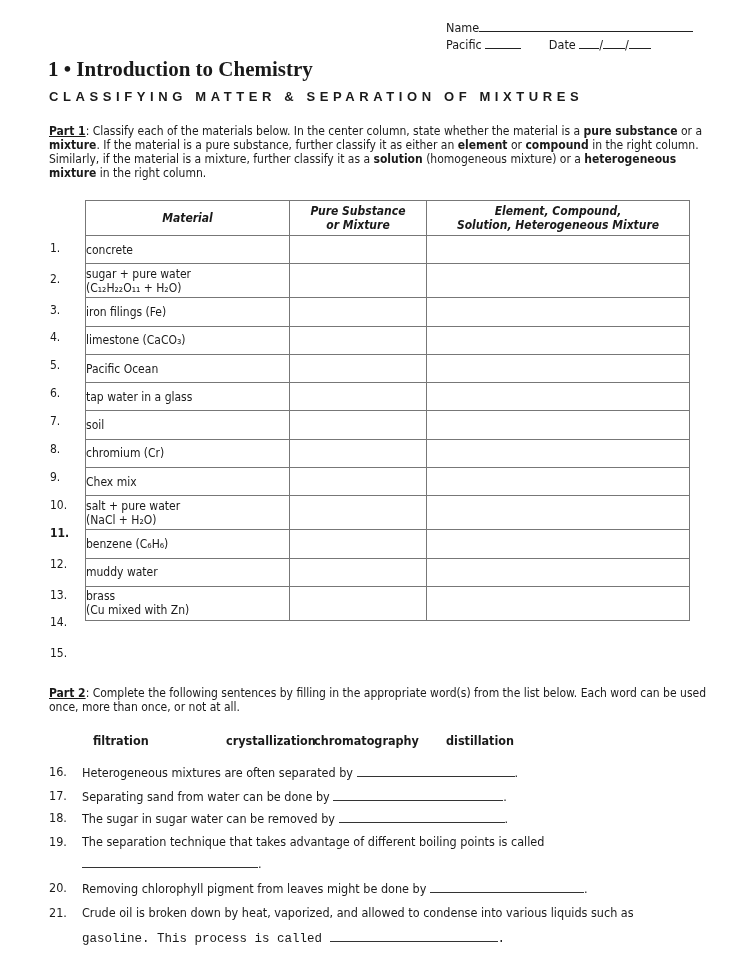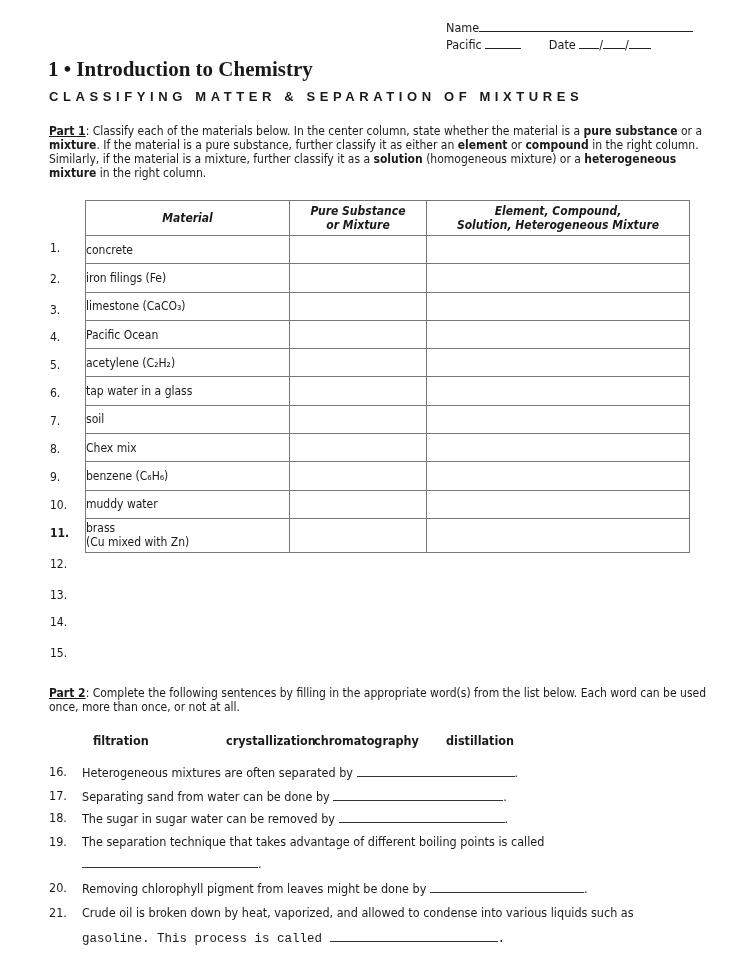--- a/index.html
+++ b/index.html
@@ -61,20 +61,28 @@
   </tbody>
     <tbody id="tbody">
       <tr>
         <td style="height: 27px;">
           <div>concrete</div>
         </td>
         <td></td>
         <td></td>
       </tr>
       <tr>
+        <td style="height: 33px;">
+          <div>sugar + pure water</div>
+          <div>(C₁₂H₂₂O₁₁ + H₂O)</div>
+        </td>
+        <td></td>
+        <td></td>
+      </tr>
+      <tr>
         <td style="height: 26px;">
           <div>iron filings (Fe)</div>
         </td>
         <td></td>
         <td></td>
       </tr>
       <tr>
         <td style="height: 27px;">
           <div>limestone (CaCO₃)</div>
         </td>
@@ -83,42 +91,50 @@
       </tr>
       <tr>
         <td style="height: 27px;">
           <div>Pacific Ocean</div>
         </td>
         <td></td>
         <td></td>
       </tr>
       <tr>
         <td style="height: 27px;">
-          <div>acetylene (C₂H₂)</div>
-        </td>
-        <td></td>
-        <td></td>
-      </tr>
-      <tr>
-        <td style="height: 27px;">
           <div>tap water in a glass</div>
         </td>
         <td></td>
         <td></td>
       </tr>
       <tr>
         <td style="height: 27px;">
           <div>soil</div>
         </td>
         <td></td>
         <td></td>
       </tr>
       <tr>
         <td style="height: 27px;">
+          <div>chromium (Cr)</div>
+        </td>
+        <td></td>
+        <td></td>
+      </tr>
+      <tr>
+        <td style="height: 27px;">
           <div>Chex mix</div>
+        </td>
+        <td></td>
+        <td></td>
+      </tr>
+      <tr>
+        <td style="height: 33px;">
+          <div>salt + pure water</div>
+          <div>(NaCl + H₂O)</div>
         </td>
         <td></td>
         <td></td>
       </tr>
       <tr>
         <td style="height: 26px;">
           <div>benzene (C₆H₆)</div>
         </td>
         <td></td>
         <td></td>

